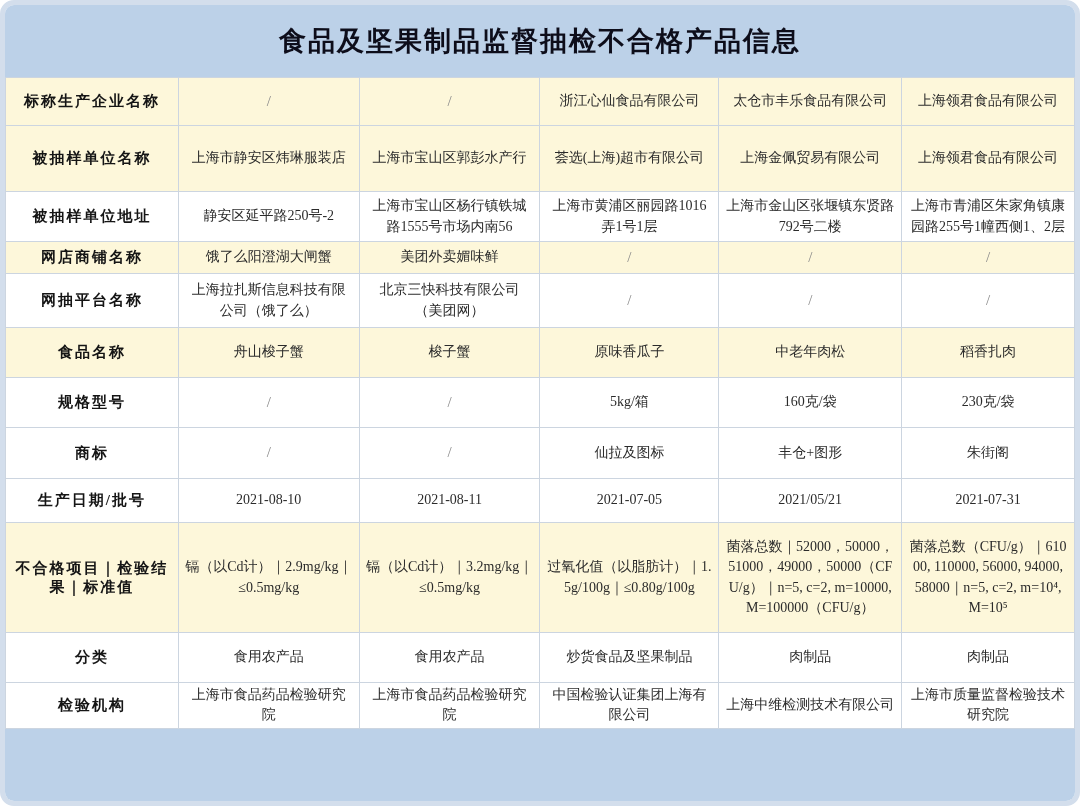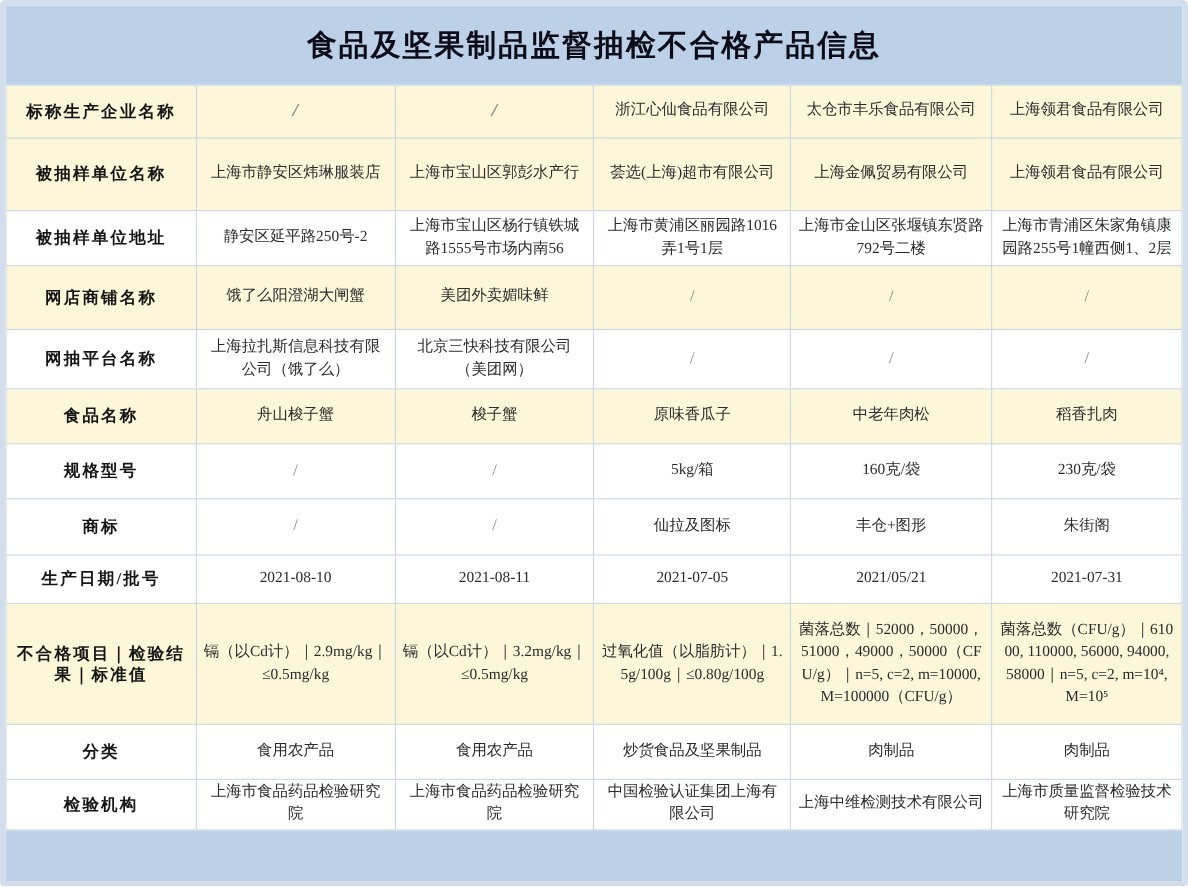--- a/index.html
+++ b/index.html
@@ -1,19 +1,19 @@
 <!DOCTYPE html>
 <html lang="zh"><head>
 <meta charset="utf-8">
 <style>
   html,body{margin:0;padding:0;background:#ffffff;}
   body{font-family:"Liberation Serif","DejaVu Serif",serif;}
   .frame{
     width:1080px;height:806px;box-sizing:border-box;
-    border:5px solid #d3deec;border-radius:4px;overflow:hidden;
+    border:5px solid #d3deec;border-radius:14px;overflow:hidden;
     display:flex;flex-direction:column;background:#ffffff;
   }
   .title-bar{
     height:72px;flex:0 0 72px;background:#bcd1e8;
     display:flex;align-items:center;justify-content:center;
   }
   .title-bar h1{
     margin:0;font-size:27px;font-weight:bold;color:#0d0d1a;
     letter-spacing:2px;
   }
@@ -35,25 +35,25 @@
   }
   th{
     font-size:15px;font-weight:bold;color:#151515;letter-spacing:2px;
   }
   td{
     font-size:14px;color:#2b2b2b;line-height:1.45;
   }
   td.slash{color:#888;font-size:15px;}
   tr.shade-yellow{background:#fdf7da;}
   tr.shade-white{background:#ffffff;}
-  tr.row-0{height:48px;font-family:Liberation Mono, monospace;}
+  tr.row-0{height:48px;}
   tr.row-1{height:54px;}
   tr.row-2{height:66px;}
   tr.row-3{height:50px;margin-left:42px;}
-  tr.row-4{height:58px;}
+  tr.row-4{height:32px;}
   tr.row-5{height:54px;}
   tr.row-6{height:50px;}
   tr.row-7{height:50px;}
   tr.row-8{height:51px;padding-left:31px;}
   tr.row-9{height:44px;}
   tr.row-10{height:110px;}
   tr.row-11{height:50px;margin-top:24px;}
   tr.row-12{height:42px;}
   .bottom-bar{
     flex:1 1 auto;background:#bcd1e8;min-height:10px;

